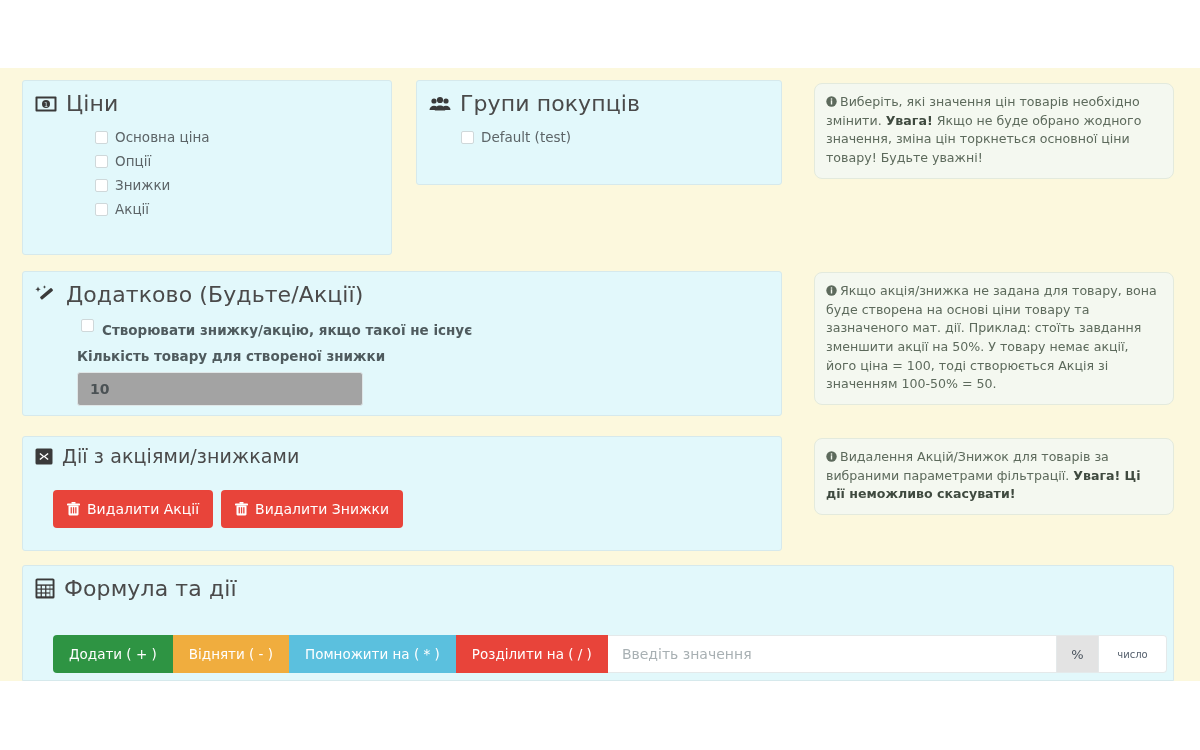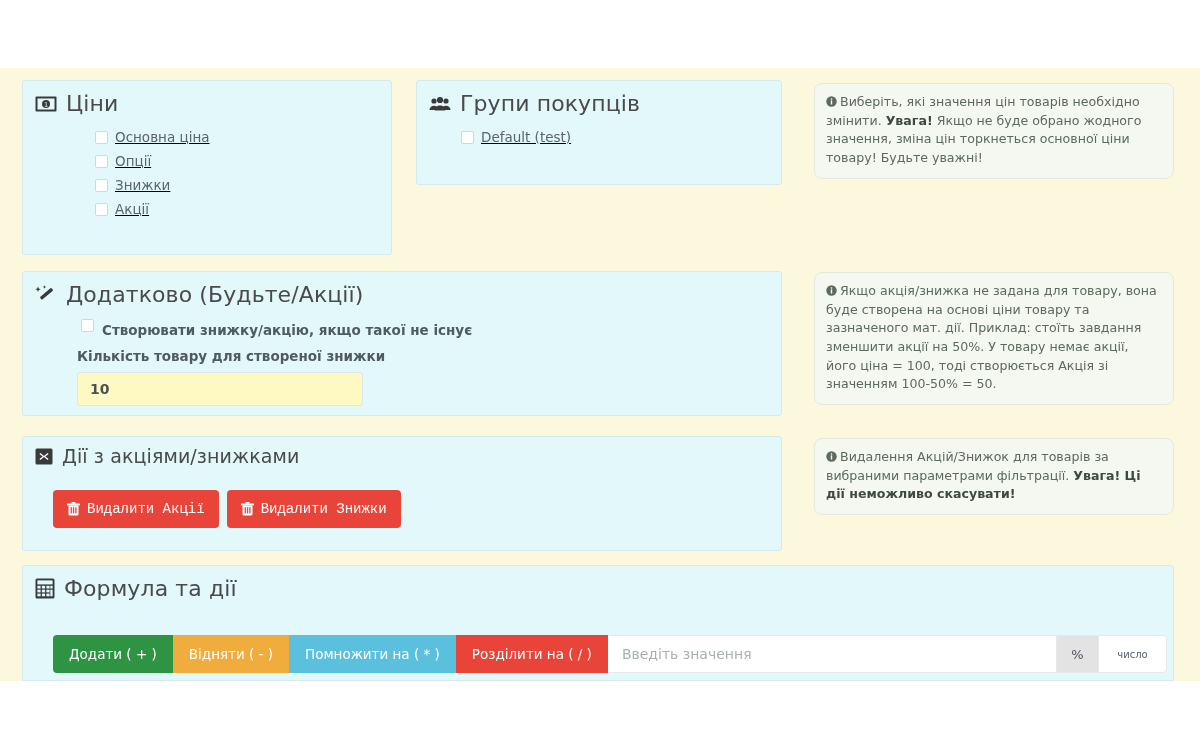--- a/index.html
+++ b/index.html
@@ -64,21 +64,20 @@
   .ico svg { display: block; }
 
   
   .check-list { padding: 12px 0 0 72px; }
   .check-row {
     display: flex;
     align-items: center;
     gap: 7px;
     margin-bottom: 5px;
     height: 19px;
-    text-decoration: underline;
   }
   .cbox {
     width: 13px; height: 13px;
     background: #ffffff;
     border: 1px solid #cfd8da;
     border-radius: 2px;
     flex: 0 0 auto;
   }
   .clabel {
     font-size: 13.5px;
@@ -121,33 +120,33 @@
   .field-label {
     padding: 10px 0 0 54px;
     font-size: 13.5px;
     font-weight: bold;
     color: #4f5b5e;
   }
   .num-input {
     margin: 8px 0 0 54px;
     width: 286px;
     height: 34px;
-    background: #fef9c3;
+    background: #a3a3a3;
     border: 1px solid #dfe6e7;
     border-radius: 3px;
     display: flex;
     align-items: center;
     padding-left: 12px;
     font-size: 14px;
     font-weight: bold;
     color: #4b5255;
   }
 
   
-  .btn-row { display: flex; gap: 8px; padding: 22px 0 0 30px; font-family: Liberation Mono, monospace; }
+  .btn-row { display: flex; gap: 8px; padding: 22px 0 0 30px; }
   .btn-danger {
     background: #e8443a;
     color: #ffffff;
     border: none;
     border-radius: 4px;
     height: 38px;
     padding: 0 14px;
     font-size: 14px;
     font-family: inherit;
     display: inline-flex;

